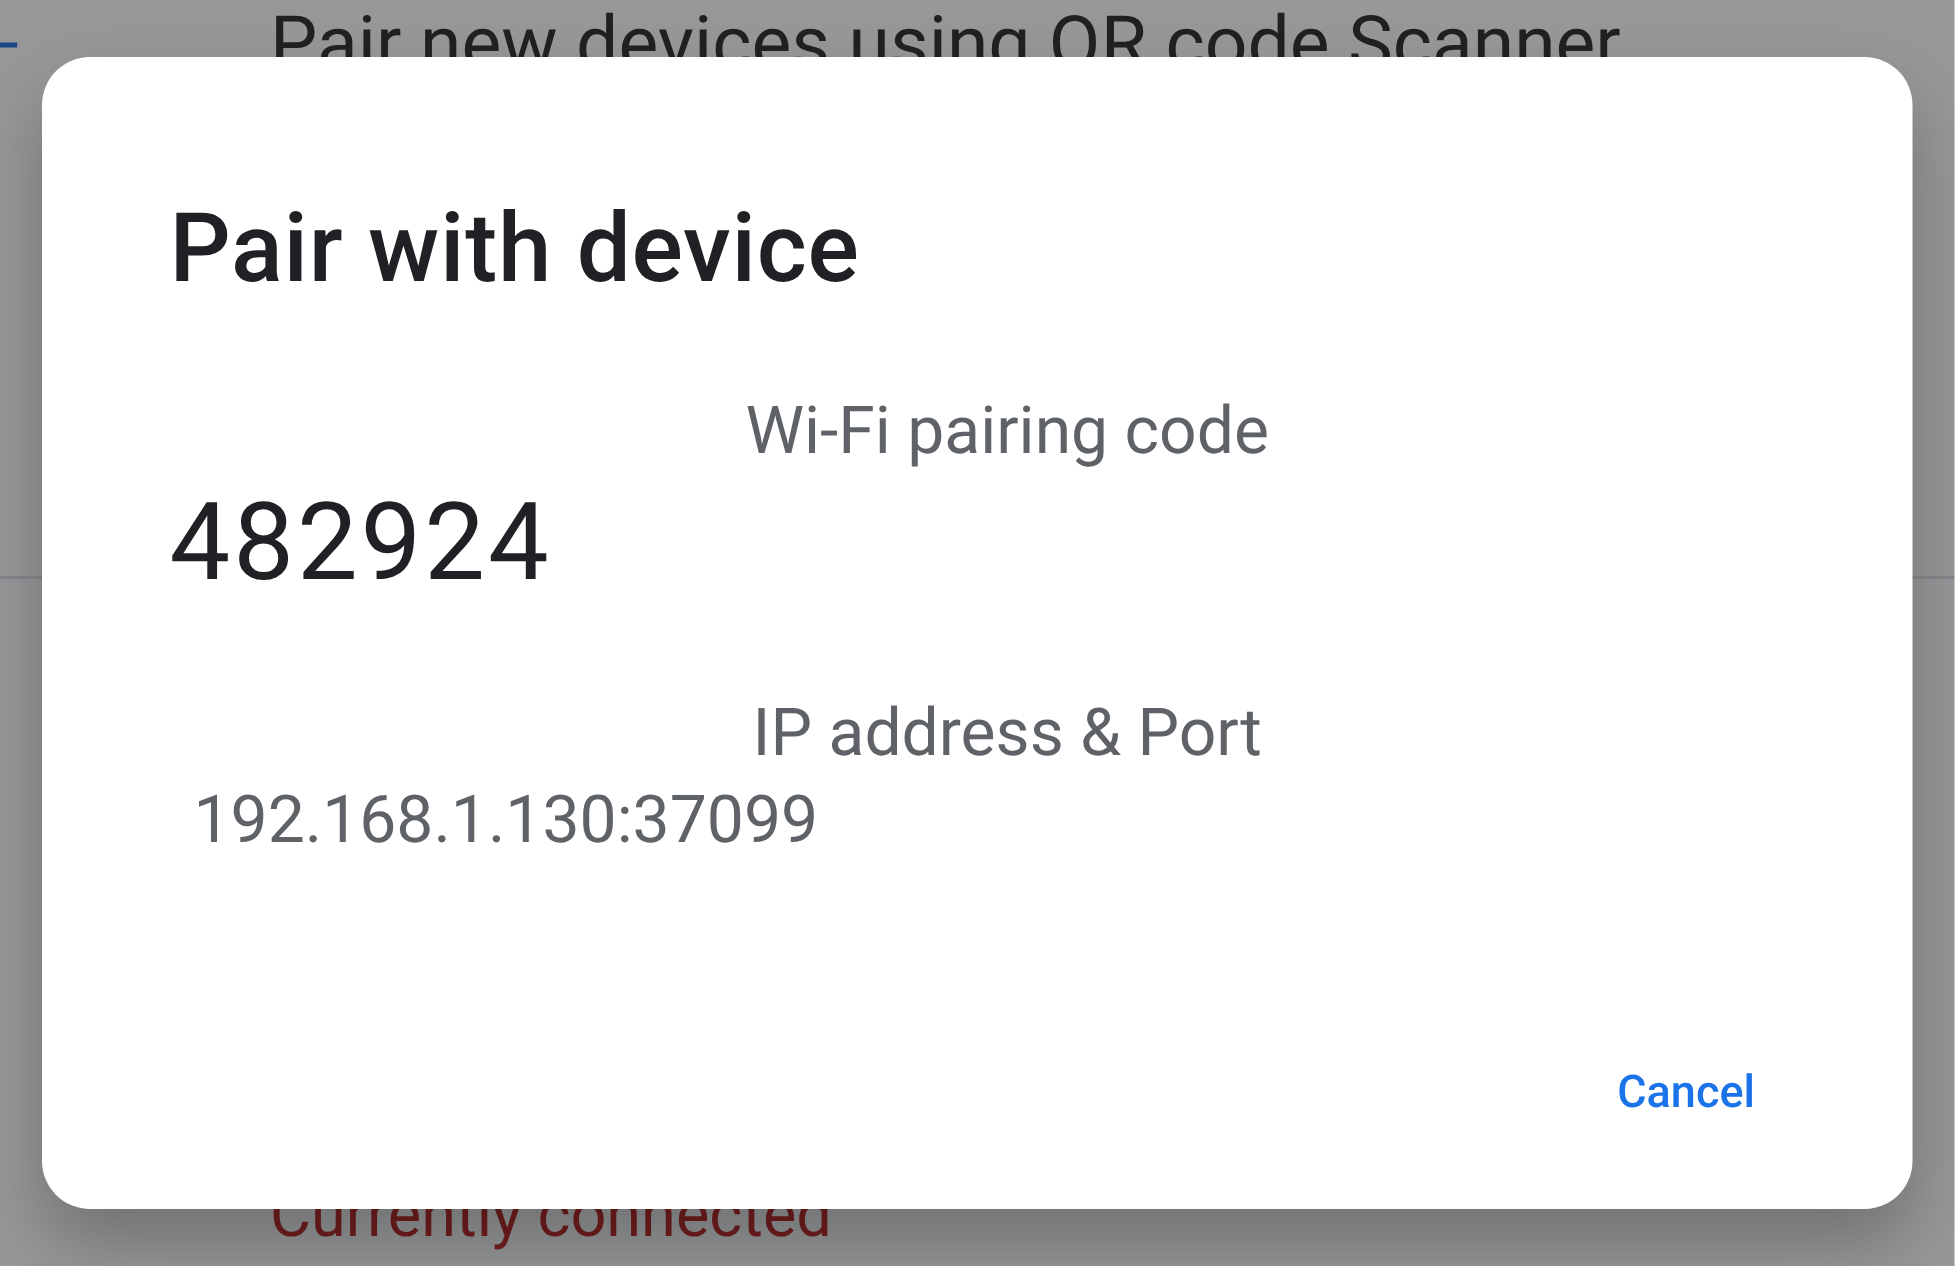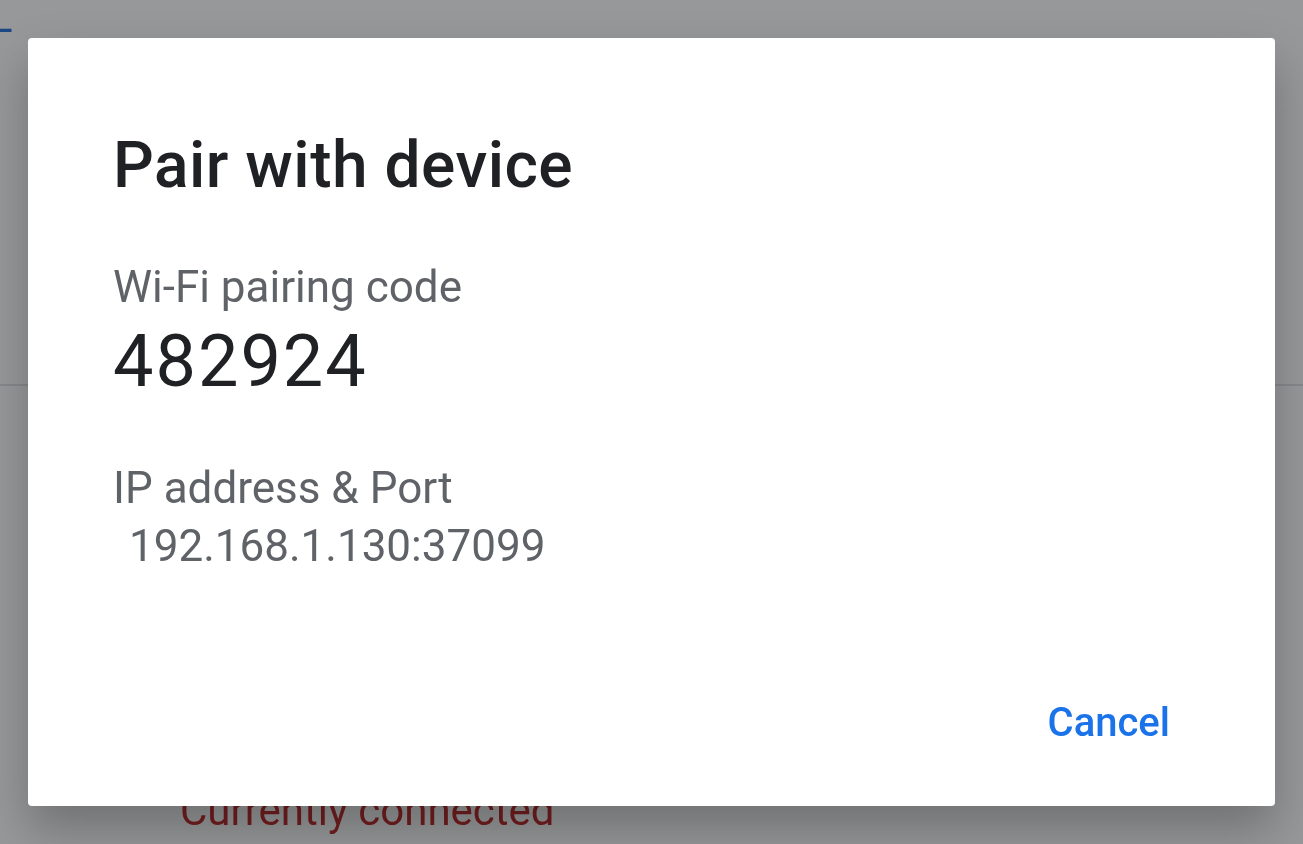--- a/index.html
+++ b/index.html
@@ -60,37 +60,38 @@
   }
 
   
   .dialog {
     position: absolute;
     left: 28px;
     right: 28px;
     top: 38px;
     bottom: 38px;
     background: #fff;
-    border-radius: 4px;
+    border-radius: 32px;
     box-shadow: 0 24px 48px rgba(0,0,0,0.25);
     padding: 90px 45px 40px 85px;
     box-sizing: border-box;
   }
   .dialog-title {
     font-size: 64px;
     font-weight: 500;
     color: #202124;
     margin: 0 0 58px 0;
     letter-spacing: 0.5px;
   }
   .label {
     font-size: 44px;
     font-weight: 400;
     color: #5f6368;
     margin: 0;
+    text-align: center;
   }
   .code {
     font-size: 72px;
     font-weight: 400;
     color: #202124;
     margin: 6px 0 58px 0;
     letter-spacing: 2px;
   }
   .ipport {
     font-size: 44px;
@@ -100,34 +101,35 @@
   }
   .actions {
     position: absolute;
     right: 85px;
     bottom: 50px;
   }
   .cancel-btn {
     background: none;
     border: none;
     color: #1a73e8;
-    font-size: 40px;
+    font-size: 30px;
     font-weight: 500;
     font-family: inherit;
     cursor: pointer;
     padding: 10px 20px;
     border-radius: 8px;
   }
 </style>
 </head>
 <body>
 
 <div class="bg">
   <div class="bg-row top">
     <div class="bg-icon">+</div>
+    <div class="bg-title">Pair new devices using QR code Scanner</div>
   </div>
   <div class="bg-divider"></div>
   <div class="bg-row bottom">
     <div class="bg-sub">Currently connected</div>
   </div>
 </div>
 
 <div class="scrim"></div>
 
 <div class="dialog">

